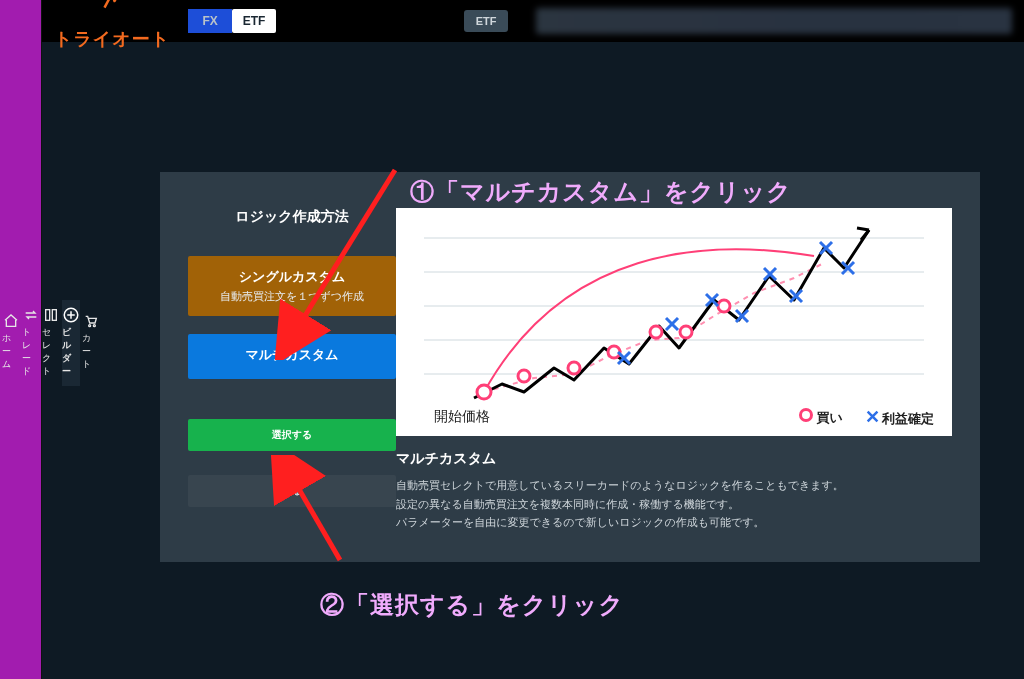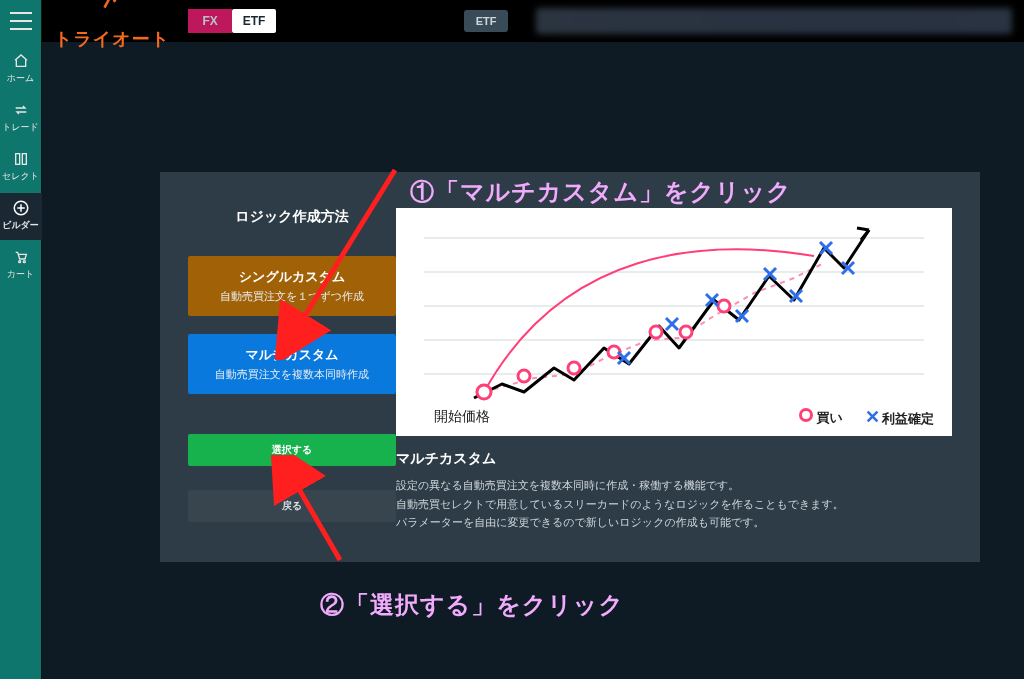--- a/index.html
+++ b/index.html
@@ -9,24 +9,24 @@
     font-family: "Hiragino Kaku Gothic Pro", "Meiryo", sans-serif;
     color: #e6e6e6;
     position: relative;
   }
 
   
   .sidebar {
     position: absolute;
     top: 0; left: 0; bottom: 0;
     width: 42px;
-    background: #0f766e;
+    background: #a21caf;
     border-right: 1px solid #111;
     display: flex;
-    flex-direction: column;
+    flex-direction: row;
     align-items: center;
     padding-top: 6px;
     gap: 2px;
   }
   .hamburger {
     width: 22px; height: 18px;
     display: flex; flex-direction: column; justify-content: space-between;
     margin: 6px 0 14px 0; cursor: pointer;
   }
   .hamburger span { display: block; height: 2px; background: #e6e6e6; }
@@ -52,21 +52,21 @@
   }
   .logo {
     display: flex; align-items: center; gap: 16px;
     color: #f36a1f; font-weight: 700; font-size: 18px; letter-spacing: 1px; flex-direction: column;
   }
   .logo svg { width: 20px; height: 20px; }
   .tabgroup { display: flex; }
   .tab {
     width: 44px; height: 24px; font-size: 12px; font-weight: 700;
     display: flex; align-items: center; justify-content: center;
-    background: #be185d; color: #b9c2c9; cursor: pointer;
+    background: #1d4ed8; color: #b9c2c9; cursor: pointer;
   }
   .tab.active { background: #fff; color: #1a2732; border-radius: 2px; }
   .chip {
     width: 44px; height: 22px; border-radius: 3px; background: #3a4b58;
     color: #cfd6db; font-size: 11px; font-weight: 700;
     display: flex; align-items: center; justify-content: center;
     margin-left: 170px;
   }
   .blur-strip {
     flex: 1; height: 26px; margin-left: 10px;
@@ -219,21 +219,20 @@
   <div class="left-col">
     <div class="section-title">ロジック作成方法</div>
 
     <div class="opt opt-gray">
       <span class="t1">シングルカスタム</span>
       <span class="t2">自動売買注文を１つずつ作成</span>
     </div>
 
     <div class="opt opt-blue">
       <span class="t1">マルチカスタム</span>
-      <span class="t2">自動売買注文を複数本同時作成</span>
     </div>
 
     <div class="btn btn-green">選択する</div>
     <div class="btn btn-dark">戻る</div>
   </div>
 
   <div class="right-col">
     <div class="chart">
       
       <svg viewBox="0 0 500 228" width="100%" height="100%">
@@ -301,22 +300,22 @@
       </svg>
       <div class="chart-label">開始価格</div>
       <div class="legend">
         <span><span class="o-mark"></span><span>買い</span></span>
         <span><span class="x-mark">✕</span><span>利益確定</span></span>
       </div>
     </div>
 
     <div class="desc">
       <h3>マルチカスタム</h3>
+      <p>自動売買セレクトで用意しているスリーカードのようなロジックを作ることもできます。</p>
       <p>設定の異なる自動売買注文を複数本同時に作成・稼働する機能です。</p>
-      <p>自動売買セレクトで用意しているスリーカードのようなロジックを作ることもできます。</p>
       <p>パラメーターを自由に変更できるので新しいロジックの作成も可能です。</p>
     </div>
   </div>
 </section>
 
 <div class="anno" style="left:410px; top:138px;">①「マルチカスタム」をクリック</div>
 <div class="anno" style="left:320px; top:551px;">②「選択する」をクリック</div>
 
 <svg class="anno-arrow" style="left:275px; top:160px; width:140px; height:200px;" viewBox="0 0 140 200">
   <defs>

